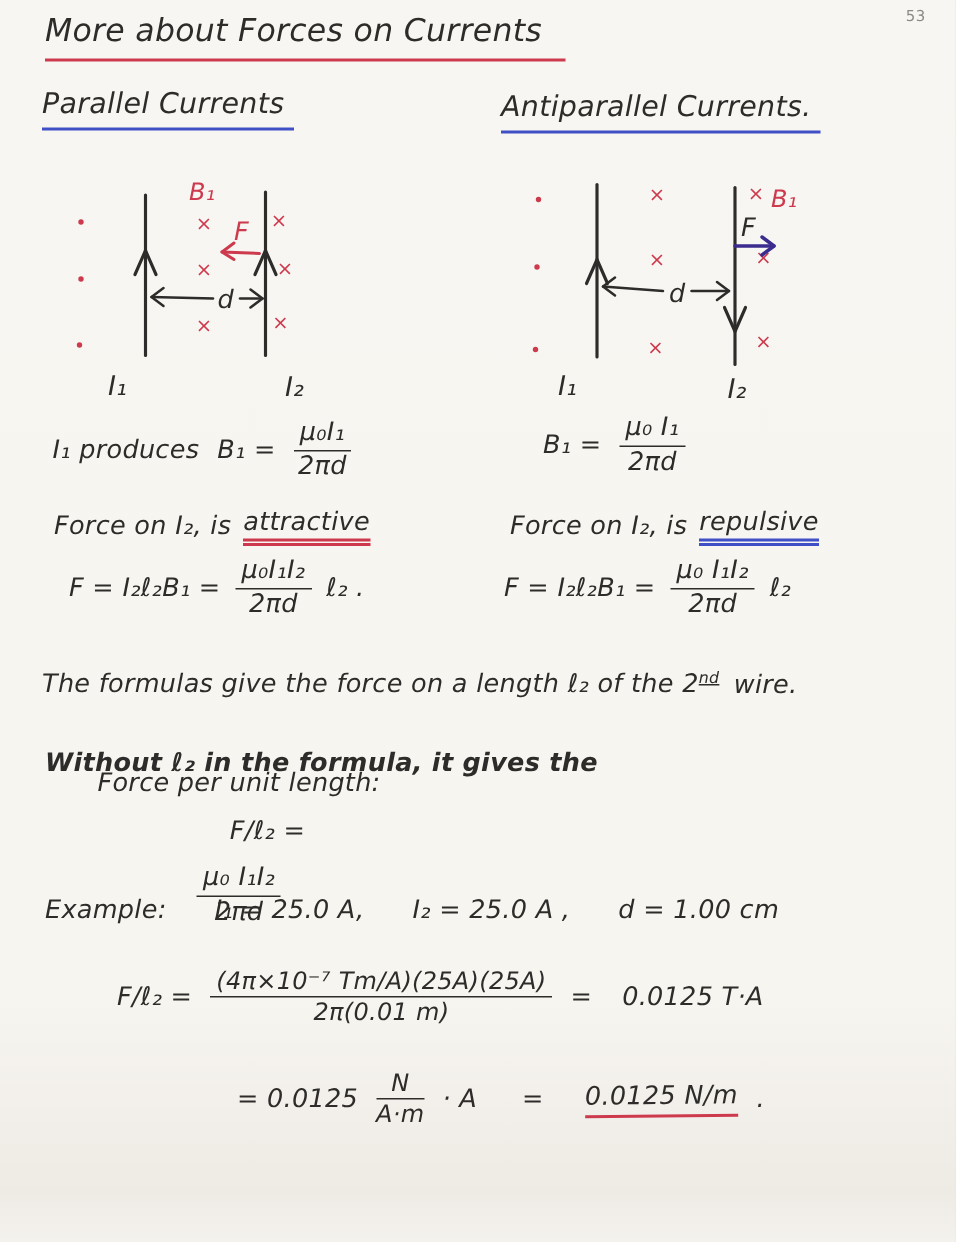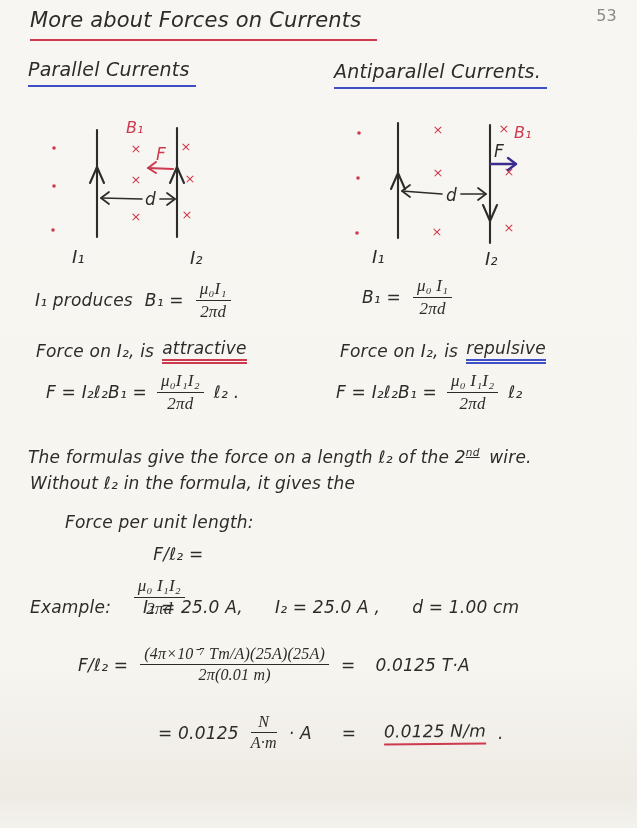--- a/index.html
+++ b/index.html
@@ -24,36 +24,36 @@
     font-style:italic;
     color:var(--ink);
     font-size:17px;
     letter-spacing:.2px;
     white-space:nowrap;
   }
   .abs{position:absolute;}
   .row{position:absolute;display:flex;align-items:center;gap:12px;}
   .page-number{
     position:absolute;top:6px;right:20px;
-    font-size:16px;color:#8d8a85;font-style:normal;margin-left:41px;
+    font-size:10px;color:#8d8a85;font-style:normal;margin-left:41px;
   }
   .title{
     position:absolute;left:30px;top:8px;
     font-size:21px;font-weight:500;
     padding:0 16px 7px 0;
     border-bottom:2.5px solid var(--red);
   }
   .heading{
     font-size:19px;
     padding:0 6px 5px 0;
     border-bottom:2.5px solid var(--blue);
   }
   .frac{
     display:inline-flex;flex-direction:column;
-    line-height:1.15;text-align:center;font-family:Liberation Serif, serif;
+    line-height:1.15;text-align:center;
   }
   .frac .num{border-bottom:1.7px solid var(--ink);padding:0 4px 1px;}
   .frac .den{padding-top:1px;}
   .frac.small{font-size:16px;}
   .u-dbl-red{border-bottom:5px double var(--red);padding-bottom:1px;}
   .u-dbl-blue{border-bottom:5px double var(--blue);padding-bottom:1px;}
   .u-red{border-bottom:2.6px solid var(--red);padding-bottom:2px;transform:rotate(-0.6deg);}
   .sup-nd{font-size:0.62em;vertical-align:super;text-decoration:underline;}
   svg{position:absolute;overflow:visible;}
   svg text{font-family:"DejaVu Sans",sans-serif;font-style:italic;}
@@ -190,21 +190,21 @@
       <span class="den">2πd</span>
     </span>
     <span>ℓ₂</span>
   </div>
 
   <div class="hand abs" style="left:28px;top:446px;">
     <span>The formulas give the force on a length ℓ₂ of the 2</span><sup class="sup-nd">nd</sup>
     <span style="margin-left:4px;">wire.</span>
   </div>
 
-  <div class="hand abs" style="left:30px;top:473px;">Without ℓ₂ in the formula, it gives the</div>
+  <div class="hand abs" style="left:30px;top:499px;font-weight:bold;">Without ℓ₂ in the formula, it gives the</div>
 
   <div class="row hand" style="left:65px;top:512px;flex-direction:column;">
     <span>Force per unit length:</span>
     <span style="margin-left:38px;">F/ℓ₂ =</span>
     <span class="frac">
       <span class="num">μ₀ I₁I₂</span>
       <span class="den">2πd</span>
     </span>
   </div>
 

